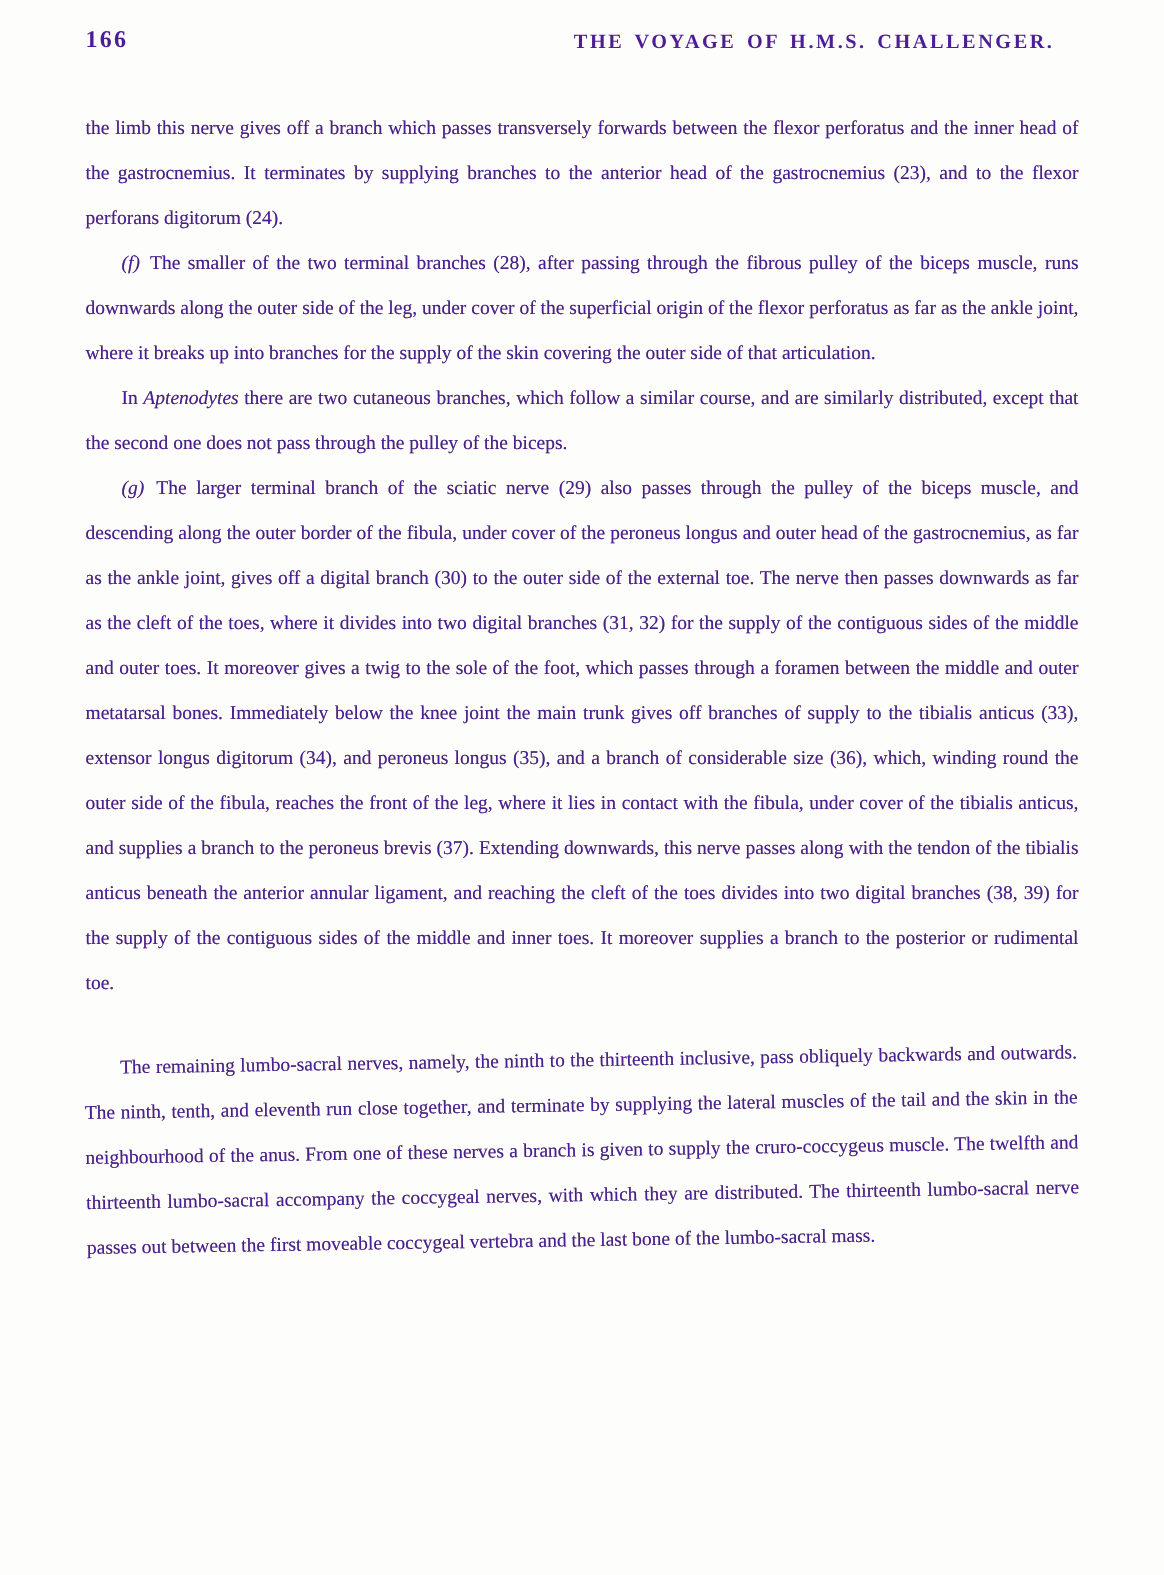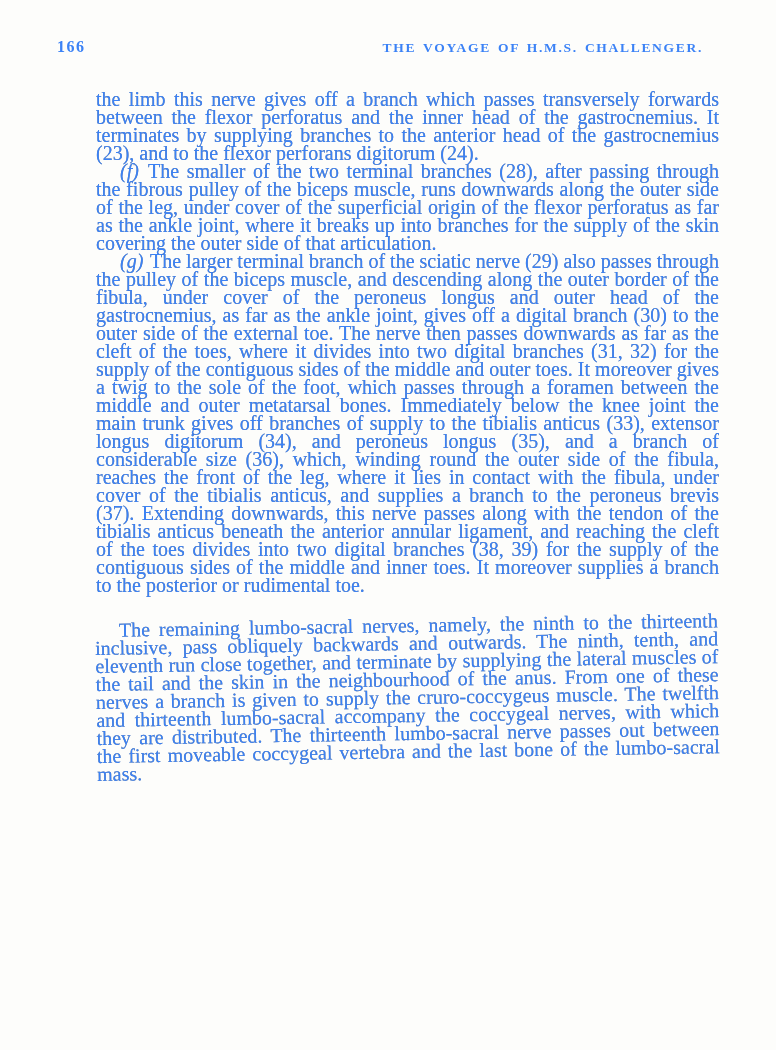--- a/index.html
+++ b/index.html
@@ -9,24 +9,24 @@
   body {
     width: 776px;
     height: 1050px;
     background: #fdfdfb;
     overflow: hidden;
   }
   .page {
     box-sizing: border-box;
     width: 776px;
     height: 1034px;
-    padding: 38px 57px 0 57px;
+    padding: 18px 57px 0 57px;
     background: #fdfdfb;
     font-family: "Liberation Serif", serif;
-    color: #3b82f6;
+    color: #4c1d95;
   }
   .running-head {
     position: relative;
     height: 20px;
     margin-bottom: 32px;
   }
   .folio {
     position: absolute;
     left: 0;
     top: 0;
@@ -39,25 +39,24 @@
     left: 0;
     right: 16px;
     top: 2px;
     text-align: right;
     font-size: 13.5px;
     font-weight: 700;
     letter-spacing: 1.7px;
     word-spacing: 2px;
   }
   .text-block {
-    font-size: 20px;
-    line-height: 18px;
+    font-size: 13px;
+    line-height: 30px;
     text-align: justify;
     text-shadow: 0 0 0.4px rgba(33, 30, 27, 0.55);
-    margin-left: 39px;
   }
   .para {
     margin: 0;
     text-indent: 24px;
   }
   .para.no-indent {
     text-indent: 0;
   }
   .para.final {
     margin-top: 27px;
@@ -79,20 +78,21 @@
   </header>
 
   <main class="text-block">
 
     <p class="para no-indent"><span>the limb this nerve gives off a branch which passes transversely forwards between the flexor perforatus and the inner head of the gastrocnemius.  It terminates by supplying branches to the anterior head of the gastrocnemius (23), and to the flexor perforans digitorum (24).</span></p>
 
 
 
     <p class="para"><i class="lead">(f)</i><span> The smaller of the two terminal branches (28), after passing through the fibrous pulley of the biceps muscle, runs downwards along the outer side of the leg, under cover of the superficial origin of the flexor perforatus as far as the ankle joint, where it breaks up into branches for the supply of the skin covering the outer side of that articulation.</span></p>
 
+    <p class="para"><span>In </span><i>Aptenodytes</i><span> there are two cutaneous branches, which follow a similar course, and are similarly distributed, except that the second one does not pass through the pulley of the biceps.</span></p>
 
     <p class="para"><i class="lead">(g)</i><span> The larger terminal branch of the sciatic nerve (29) also passes through the pulley of the biceps muscle, and descending along the outer border of the fibula, under cover of the peroneus longus and outer head of the gastrocnemius, as far as the ankle joint, gives off a digital branch (30) to the outer side of the external toe.  The nerve then passes downwards as far as the cleft of the toes, where it divides into two digital branches (31, 32) for the supply of the contiguous sides of the middle and outer toes.  It moreover gives a twig to the sole of the foot, which passes through a foramen between the middle and outer metatarsal bones.  Immediately below the knee joint the main trunk gives off branches of supply to the tibialis anticus (33), extensor longus digitorum (34), and peroneus longus (35), and a branch of considerable size (36), which, winding round the outer side of the fibula, reaches the front of the leg, where it lies in contact with the fibula, under cover of the tibialis anticus, and supplies a branch to the peroneus brevis (37).  Extending downwards, this nerve passes along with the tendon of the tibialis anticus beneath the anterior annular ligament, and reaching the cleft of the toes divides into two digital branches (38, 39) for the supply of the contiguous sides of the middle and inner toes.  It moreover supplies a branch to the posterior or rudimental toe.</span></p>
 
     <p class="para final"><span>The remaining lumbo-sacral nerves, namely, the ninth to the thirteenth inclusive, pass obliquely backwards and outwards.  The ninth, tenth, and eleventh run close together, and terminate by supplying the lateral muscles of the tail and the skin in the neighbourhood of the anus.  From one of these nerves a branch is given to supply the cruro-coccygeus muscle.  The twelfth and thirteenth lumbo-sacral accompany the coccygeal nerves, with which they are distributed.  The thirteenth lumbo-sacral nerve passes out between the first moveable coccygeal vertebra and the last bone of the lumbo-sacral mass.</span></p>
 
   </main>
 
 </div>
 
 </body></html>

